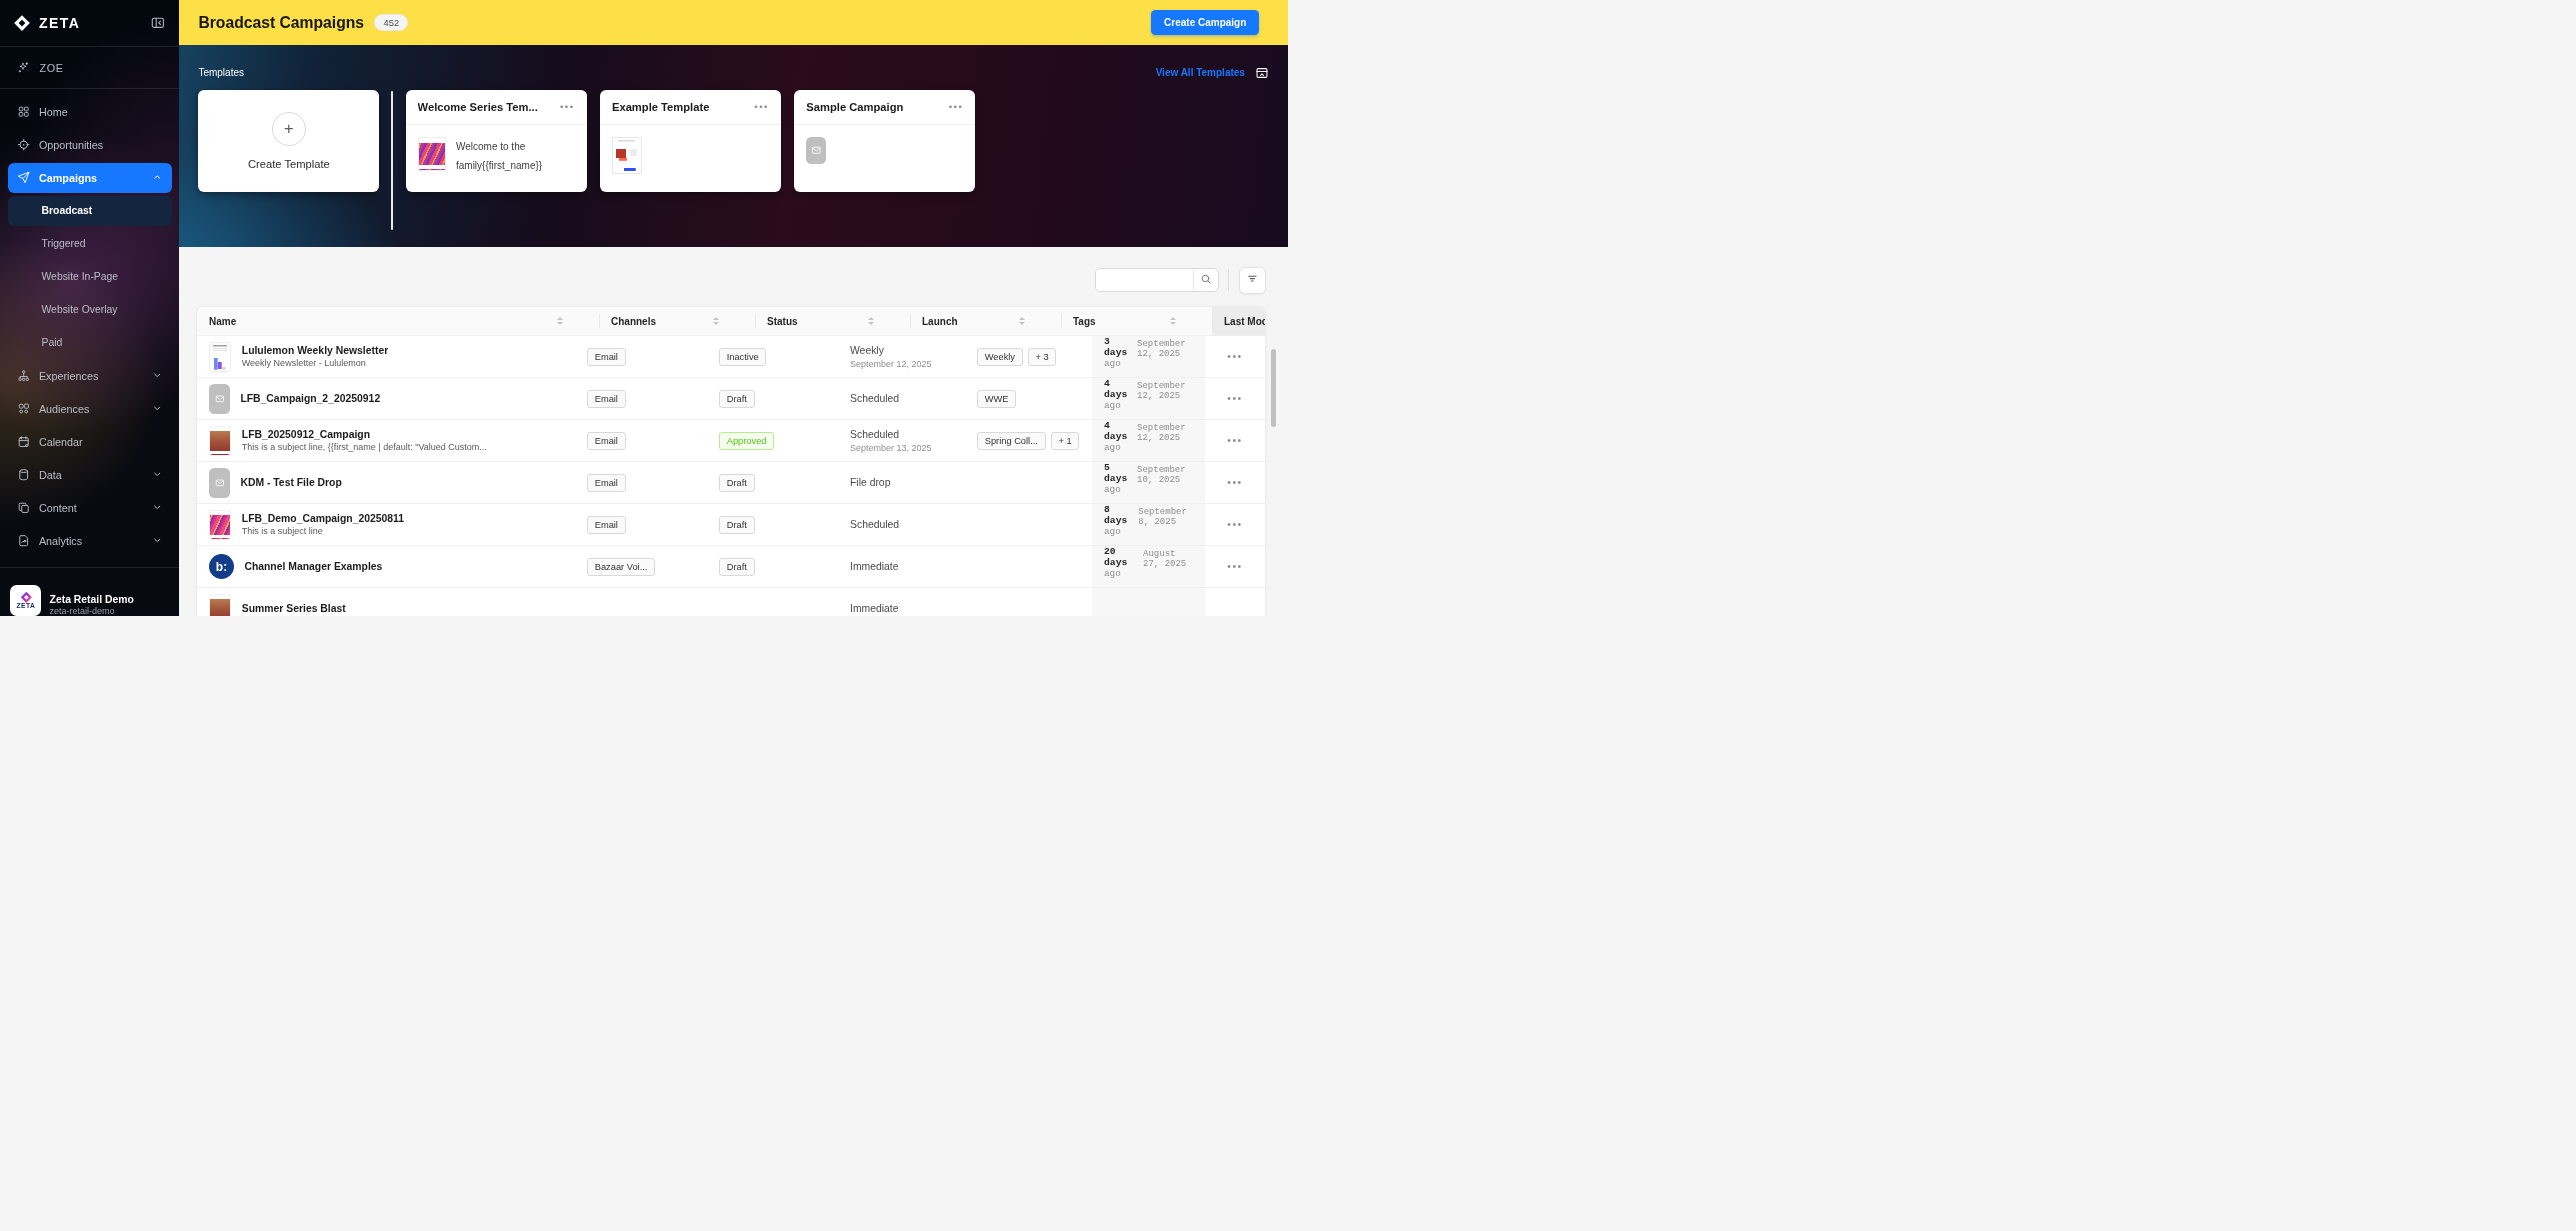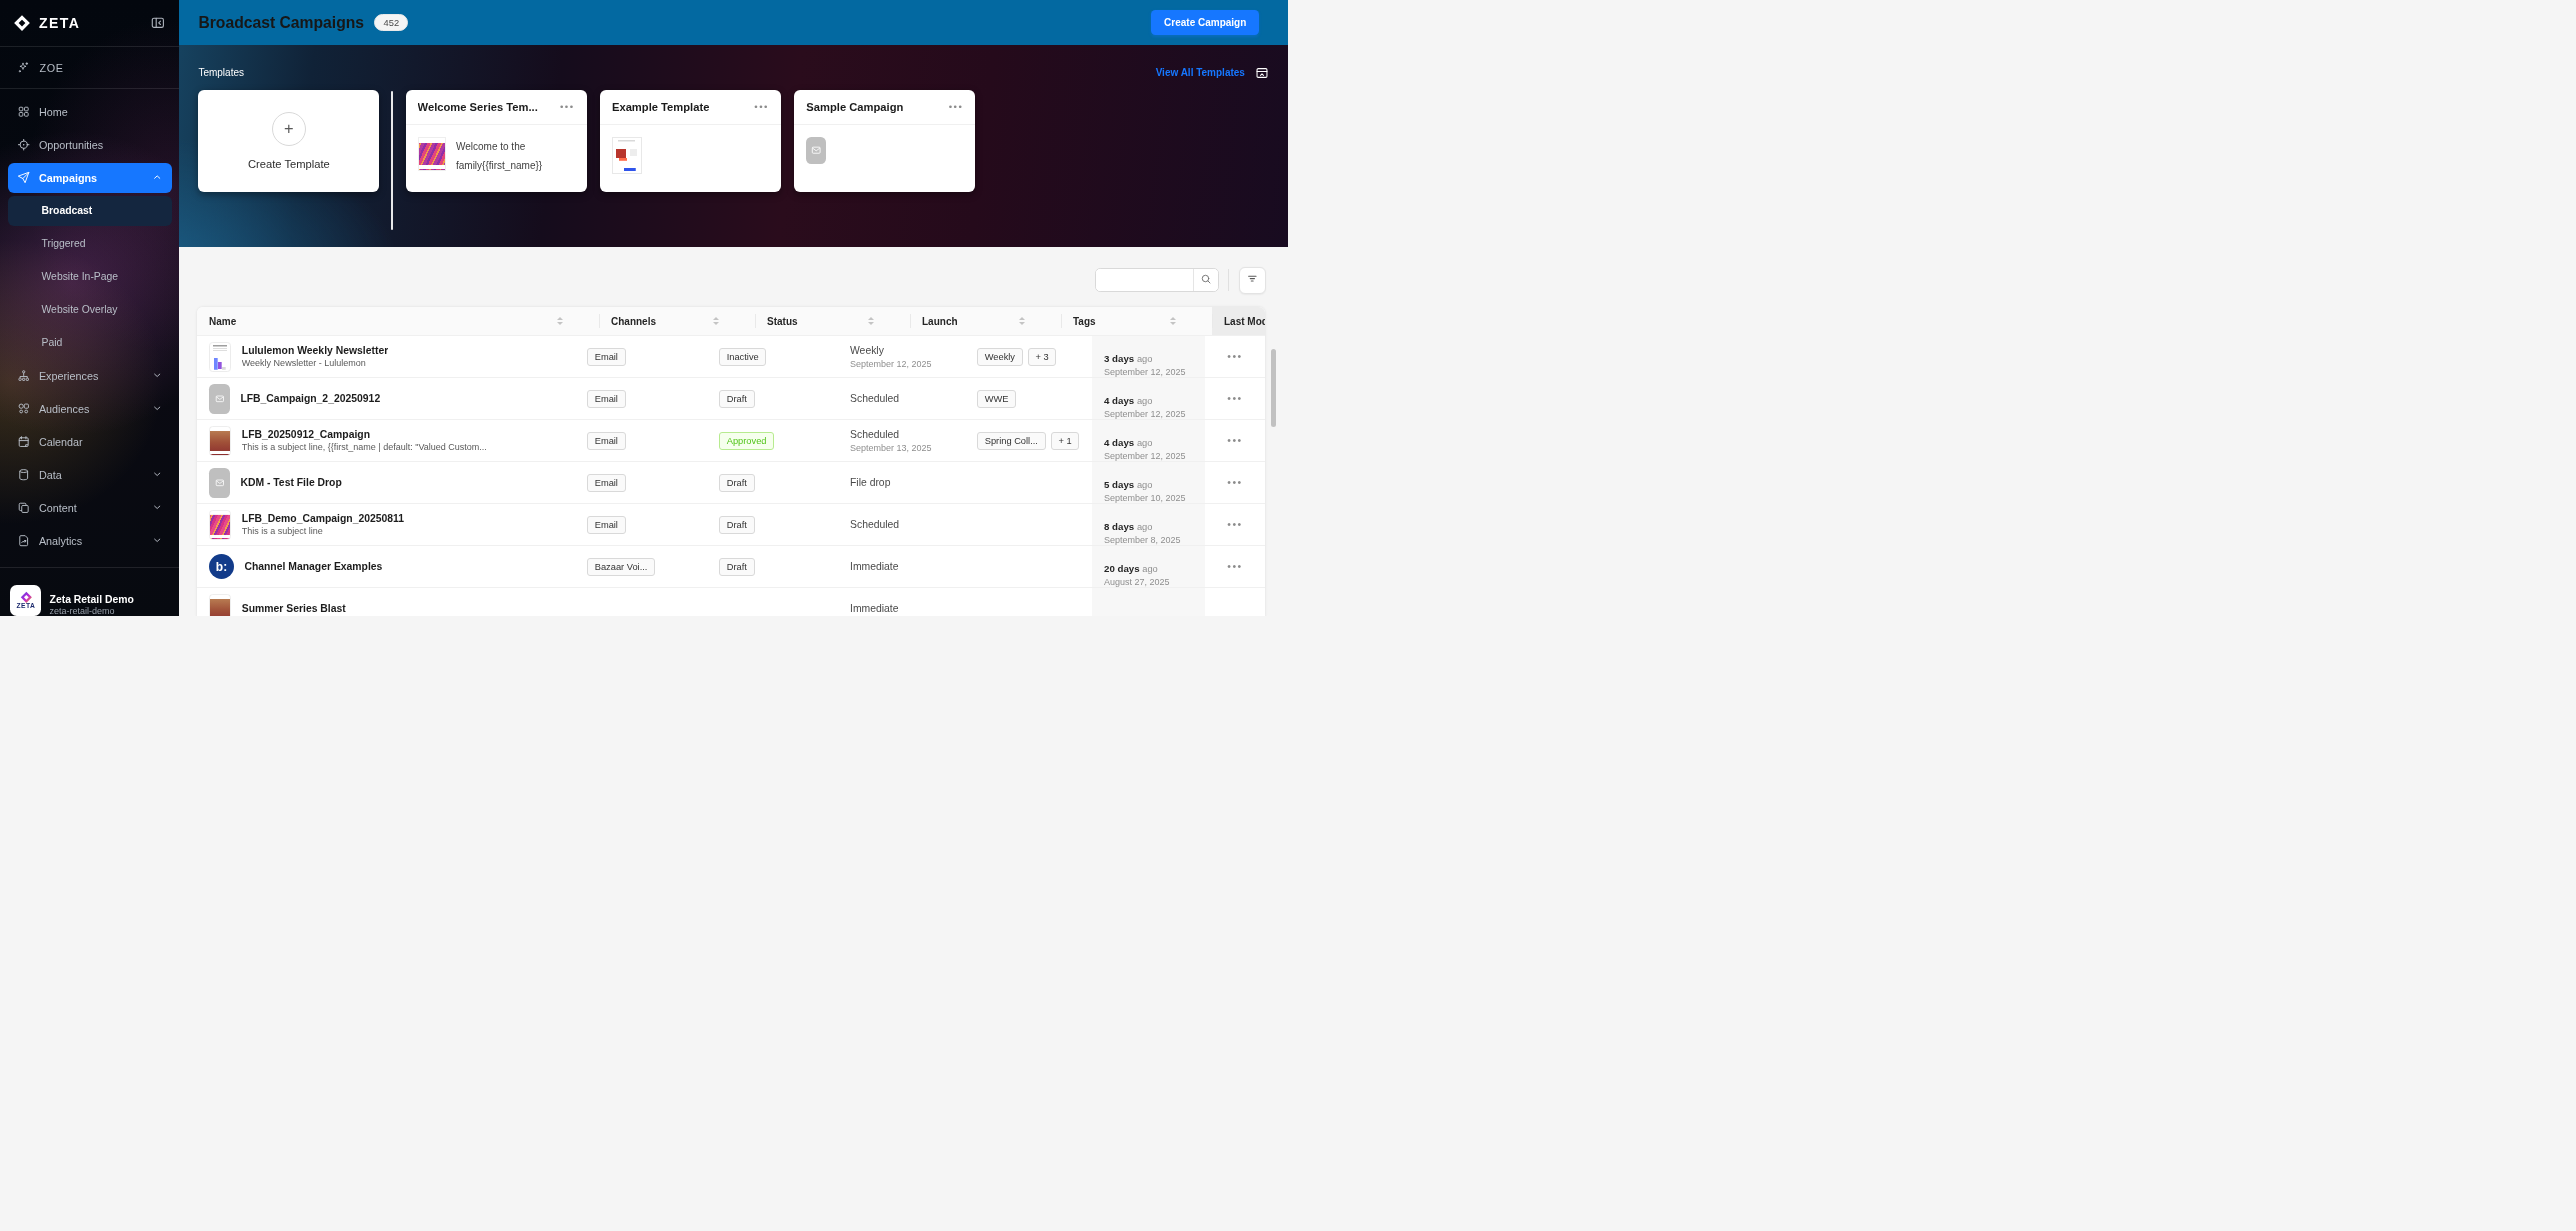--- a/index.html
+++ b/index.html
@@ -34,21 +34,21 @@
     display:flex; align-items:flex-end; gap:8.2px; padding:0 10.4px; }
   .ws-badge { width:31px; height:31px; background:#fff; border-radius:6.7px; display:flex;
     flex-direction:column; align-items:center; justify-content:center; flex:none; }
   .ws-badge .zeta-word { font-size:6.7px; font-weight:800; color:#1d2b6e; letter-spacing:0.4px; line-height:1; }
   .ws-title { color:#fff; font-size:10.4px; font-weight:700; }
   .ws-sub { color:#98a0aa; font-size:9px; margin-top:1.5px; }
   .sicon { display:flex; flex:none; }
 
   
   .main { flex:1; display:flex; flex-direction:column; position:relative; overflow:hidden; }
-  .topbar { height:47px; background:#0369a1; display:flex; align-items:center; padding:0 29px 0 19.4px; }
+  .topbar { height:47px; background:#fde047; display:flex; align-items:center; padding:0 29px 0 19.4px; }
   .page-title { font-size:15.7px; font-weight:800; color:#171717; }
   .count-badge { margin-left:10.4px; background:#f5f5f5; border:0.7px solid #e9e9e9; border-radius:9px;
     padding:2.2px 8.2px; font-size:9.3px; color:#4a4a4a; }
   .create-btn { margin-left:auto; background:#1677ff; color:#fff; border:none; border-radius:4.5px;
     height:25px; padding:0 12.7px; font-size:10px; font-weight:700; cursor:pointer;
     font-family:"Liberation Sans",sans-serif; box-shadow:0 1.5px 3px rgba(22,119,255,.3); }
 
   .band { height:210px; padding:16.4px 19.4px 0; position:relative;
     background:
       radial-gradient(ellipse 388px 201px at -2% 108%, rgba(27,96,138,0.85), transparent 62%),
@@ -145,21 +145,21 @@
     font-weight:800; font-size:12px; display:flex; align-items:center; justify-content:center; flex:none; }
   .name-texts { min-width:0; }
   .t1 { font-size:10.4px; font-weight:700; color:#1c1c1c; white-space:nowrap; overflow:hidden; text-overflow:ellipsis; }
   .t2 { font-size:9px; color:#5a5a5a; margin-top:2.2px; white-space:nowrap; overflow:hidden; text-overflow:ellipsis; }
   .chip { display:inline-block; border:0.7px solid #d9d9d9; background:#fafafa; border-radius:3px;
     padding:3px 6.7px; font-size:9.3px; color:#333; white-space:nowrap; cursor:default; }
   .chip.success { background:#f6ffed; border-color:#b7eb8f; color:#52c41a; }
   .td-tags { gap:5.2px; }
   .launch-wrap .launch-main { font-size:10.4px; color:#4a4a4a; }
   .launch-wrap .launch-sub { font-size:9px; color:#8f8f8f; margin-top:3px; }
-  .td-mod { background:#f7f7f7; flex-direction:column; align-items:flex-start; justify-content:flex-end; }
+  .td-mod { background:#f7f7f7; flex-direction:row; align-items:flex-start; justify-content:flex-end;font-family:Liberation Mono, monospace; }
   .mod-rel { font-size:9.7px; color:#262626; font-weight:700; }
   .mod-rel .ago { color:#8f8f8f; font-weight:400; font-size:9.3px; }
   .mod-date { font-size:9px; color:#8f8f8f; margin-top:3px; }
   .td-actions { justify-content:center; }
   .row-dots { color:#8c8c8c; font-size:10.4px; letter-spacing:1.5px; cursor:pointer; }
 
   .scroll-thumb { position:absolute; right:12px; top:349px; width:5.2px; height:78px;
     background:#c1c1c1; border-radius:3px; }
 </style>
 </head>

